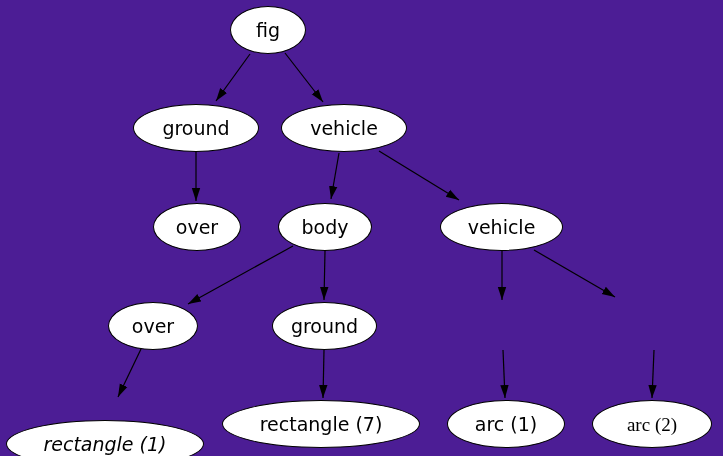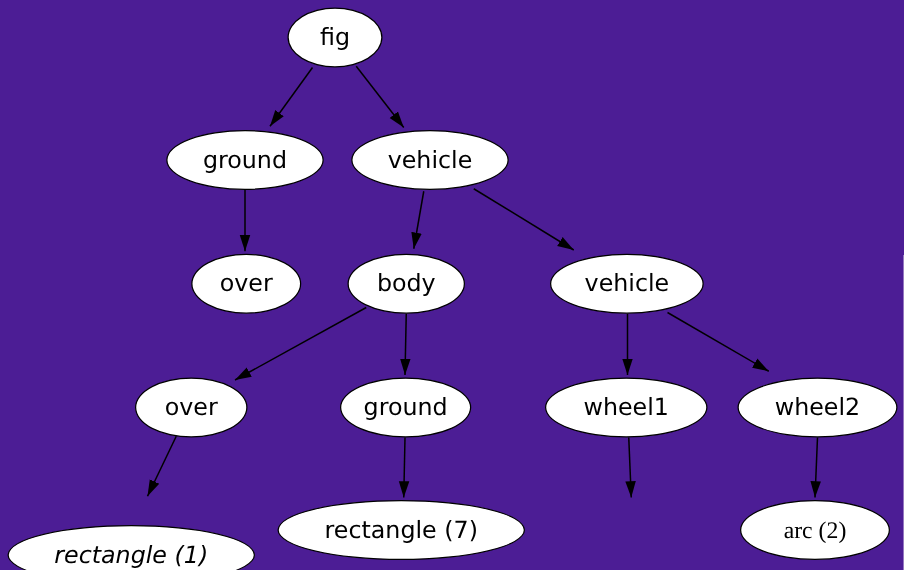--- a/index.html
+++ b/index.html
@@ -81,29 +81,26 @@
     </div>
   <div class="node" style="left:440px; top:203px; width:123px;">
       <span>vehicle</span>
     </div>
   <div class="node" style="left:108px; top:302px; width:90px;">
       <span>over</span>
     </div>
   <div class="node" style="left:272px; top:302px; width:105px;">
       <span>ground</span>
     </div>
-  <div class="node" style="left:436px; top:302px; width:130px;">
-      <span>wheel1</span>
-    </div>
-  <div class="node" style="left:590px; top:302px; width:128px;">
-      <span>wheel2</span>
-    </div>
   <div class="node" style="left:6px;   top:420px; width:198px;font-style:italic;">
       <span>rectangle (1)</span>
     </div>
   <div class="node" style="left:222px; top:400px; width:198px;">
       <span>rectangle (7)</span>
+    </div>
+  <div class="node" style="left:447px; top:400px; width:118px;">
+      <span>arc (1)</span>
     </div>
   <div class="node" style="left:592px; top:400px; width:120px;font-family:Liberation Serif, serif;">
       <span>arc (2)</span>
     </div>
 
 </div>
 
 </body></html>

